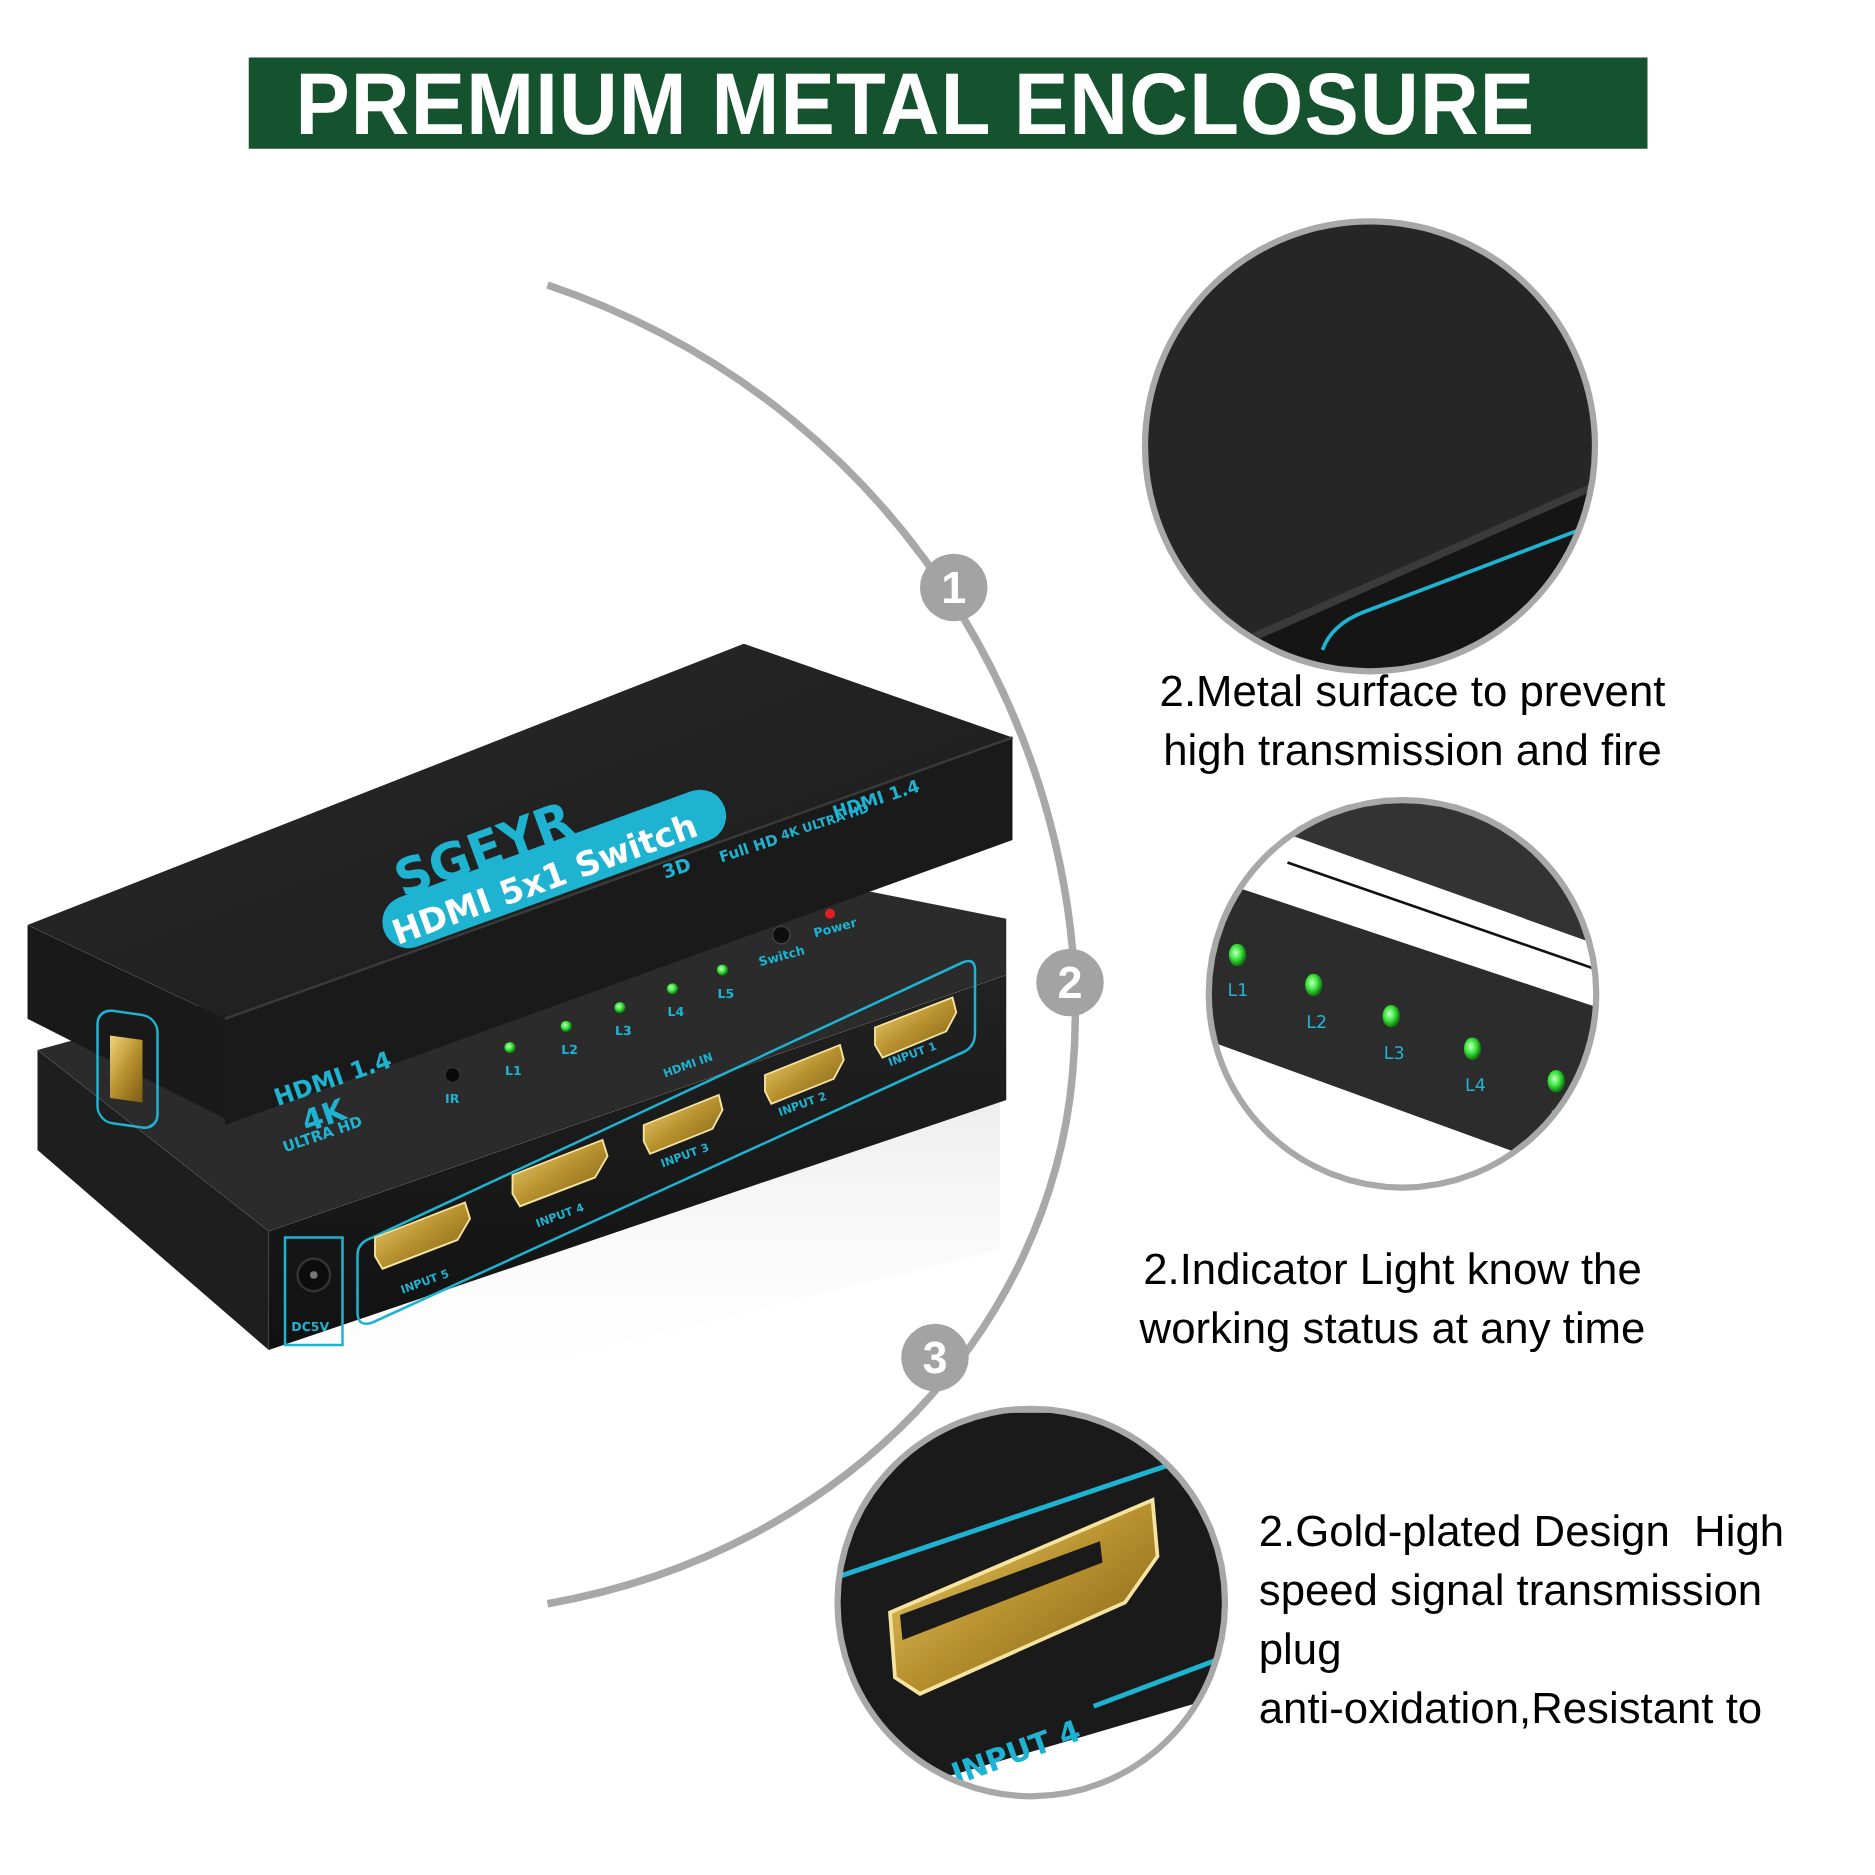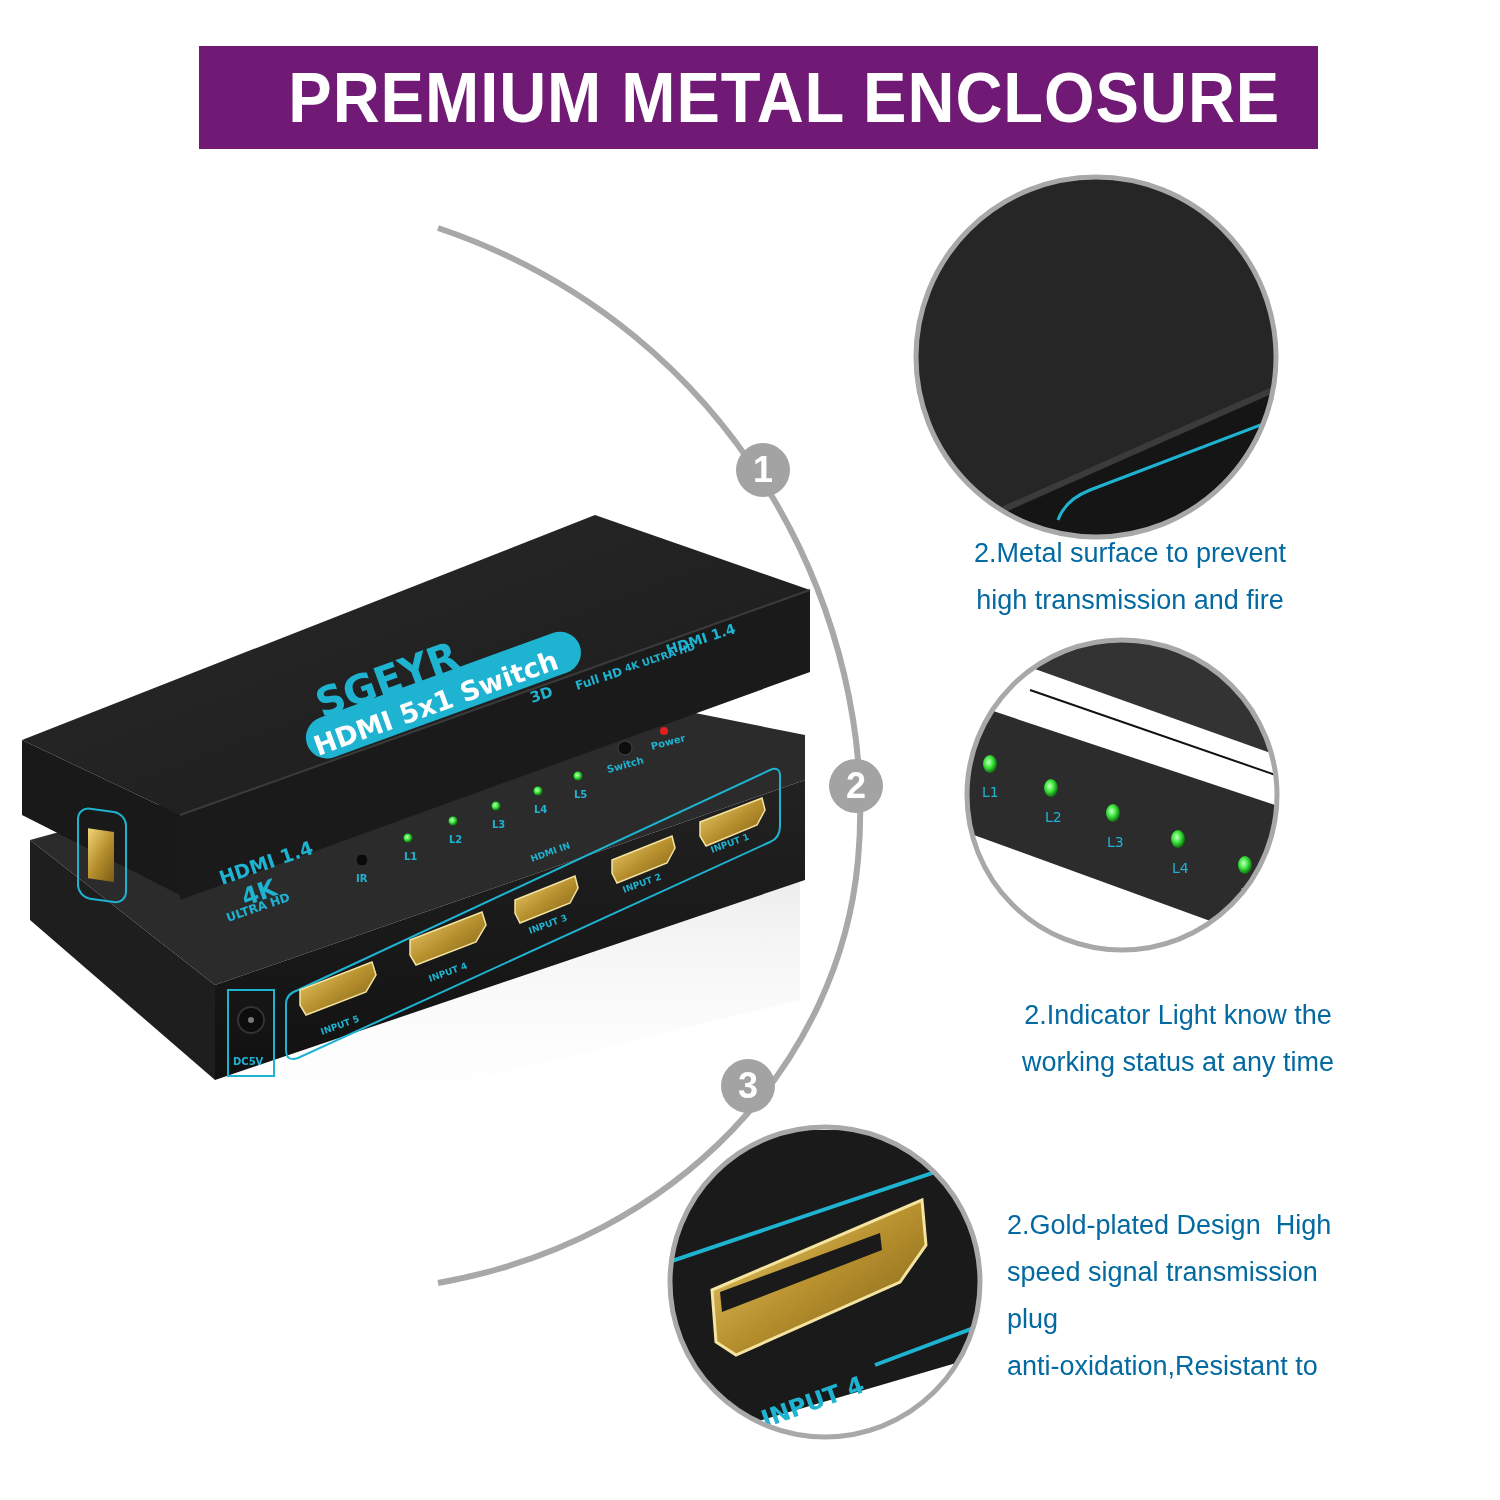--- a/index.html
+++ b/index.html
@@ -1,25 +1,25 @@
 <!DOCTYPE html>
 <html><head>
 <meta charset="utf-8">
 <style>
   html, body { margin:0; padding:0; background:#ffffff; }
   body { width:1500px; height:1500px; position:relative; overflow:hidden;
          font-family:"Liberation Sans", sans-serif; }
-  .banner { position:absolute; left:199px; top:46px; width:1119px; height:103px;
-            background:#701a75; display:flex; align-items:center; justify-content:flex-end; }
+  .banner { position:absolute; left:199px; top:46px; width:1119px; height:73px;
+            background:#14532d; display:flex; align-items:center; justify-content:flex-start; }
   .banner-text { color:#ffffff; font-weight:bold; font-size:70px; letter-spacing:1px;
                  transform:scaleX(0.93); white-space:nowrap; }
   svg.layer { position:absolute; left:0; top:0; }
-  .caption { position:absolute; color:#0369a1; font-size:27px; line-height:47px; }
+  .caption { position:absolute; color:#000000; font-size:35px; line-height:47px; }
   .cap1 { left:880px; top:530px; width:500px; text-align:center; }
-  .cap2 { left:928px; top:992px; width:500px; text-align:center; }
+  .cap2 { left:864px; top:992px; width:500px; text-align:center; }
   .cap3 { left:1007px; top:1202px; width:480px; text-align:left; line-height:47px; }
   .step { position:absolute; width:54px; height:54px; border-radius:50%;
           background:#a3a3a3; color:#fff; font-weight:bold; font-size:36px;
           display:flex; align-items:center; justify-content:center; }
 </style>
 </head>
 <body>
 
 <div class="banner">
   <span class="banner-text">PREMIUM METAL ENCLOSURE</span>

